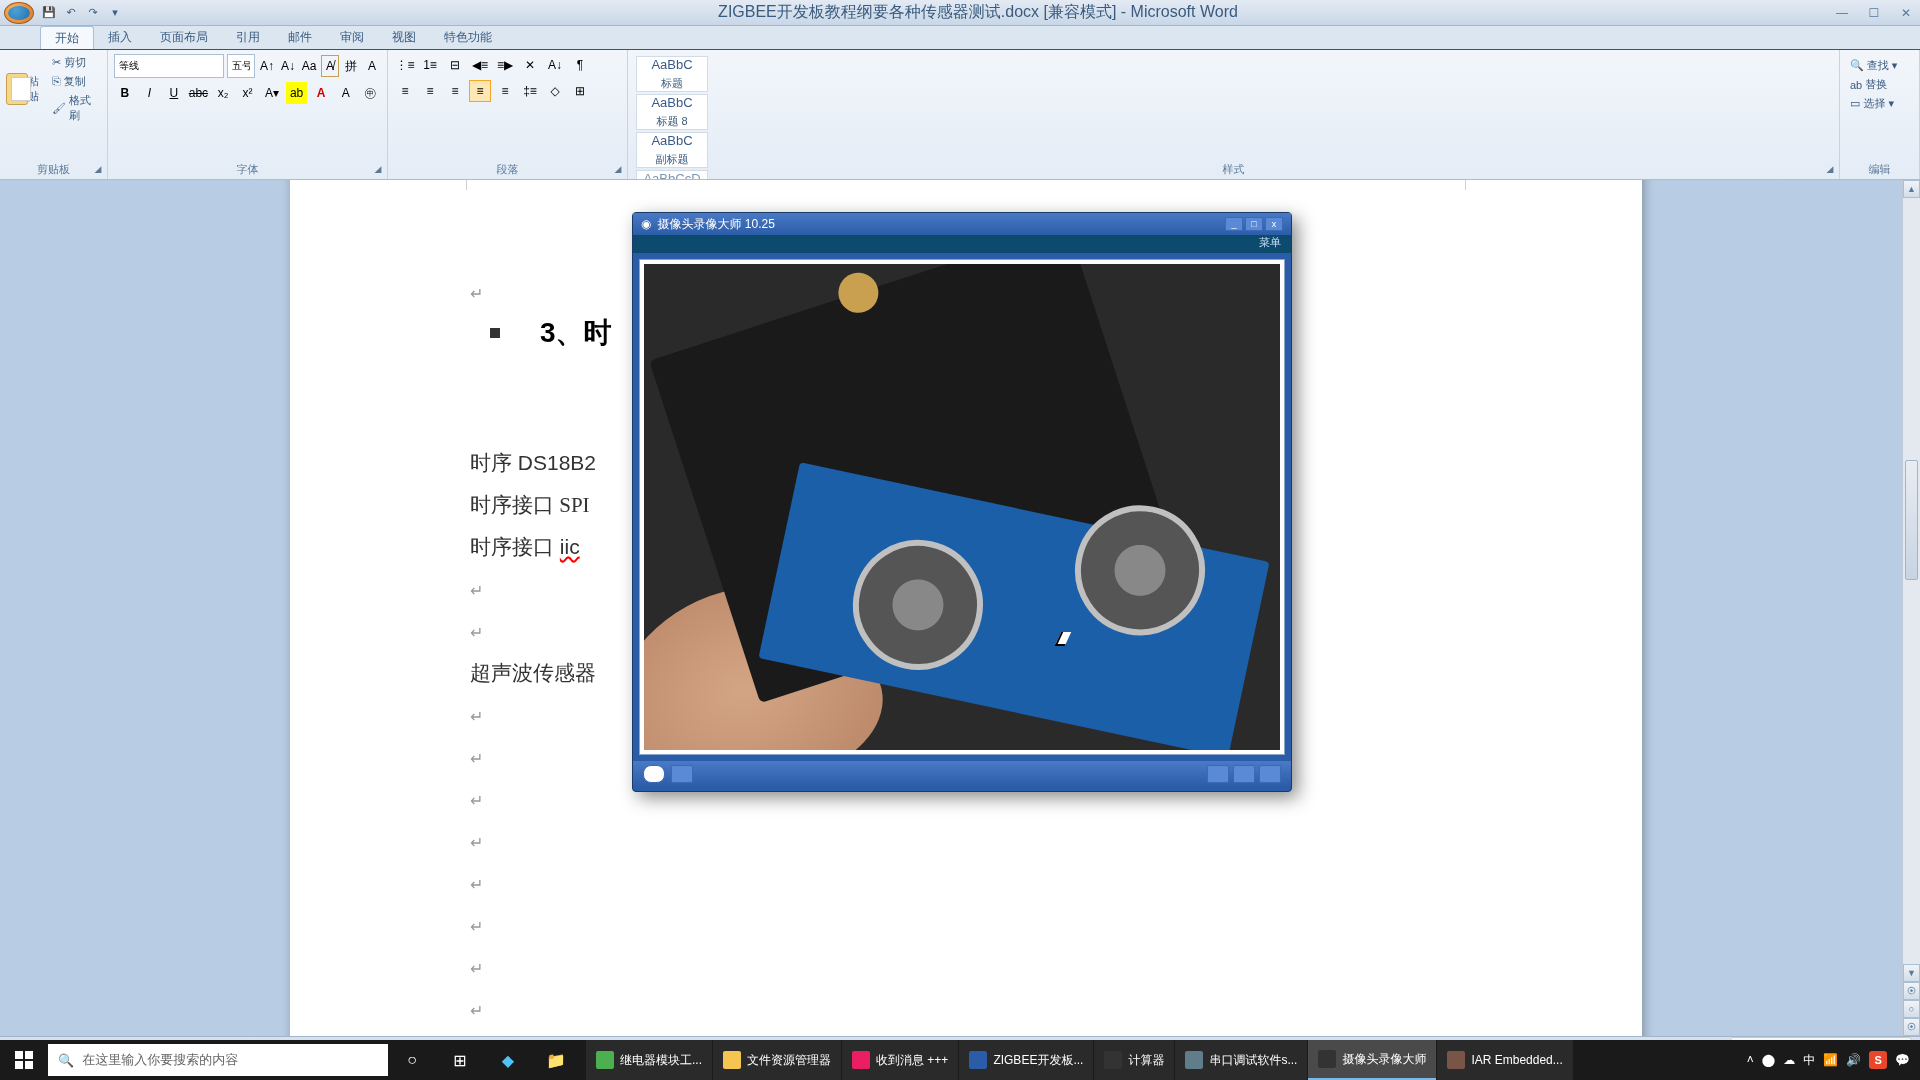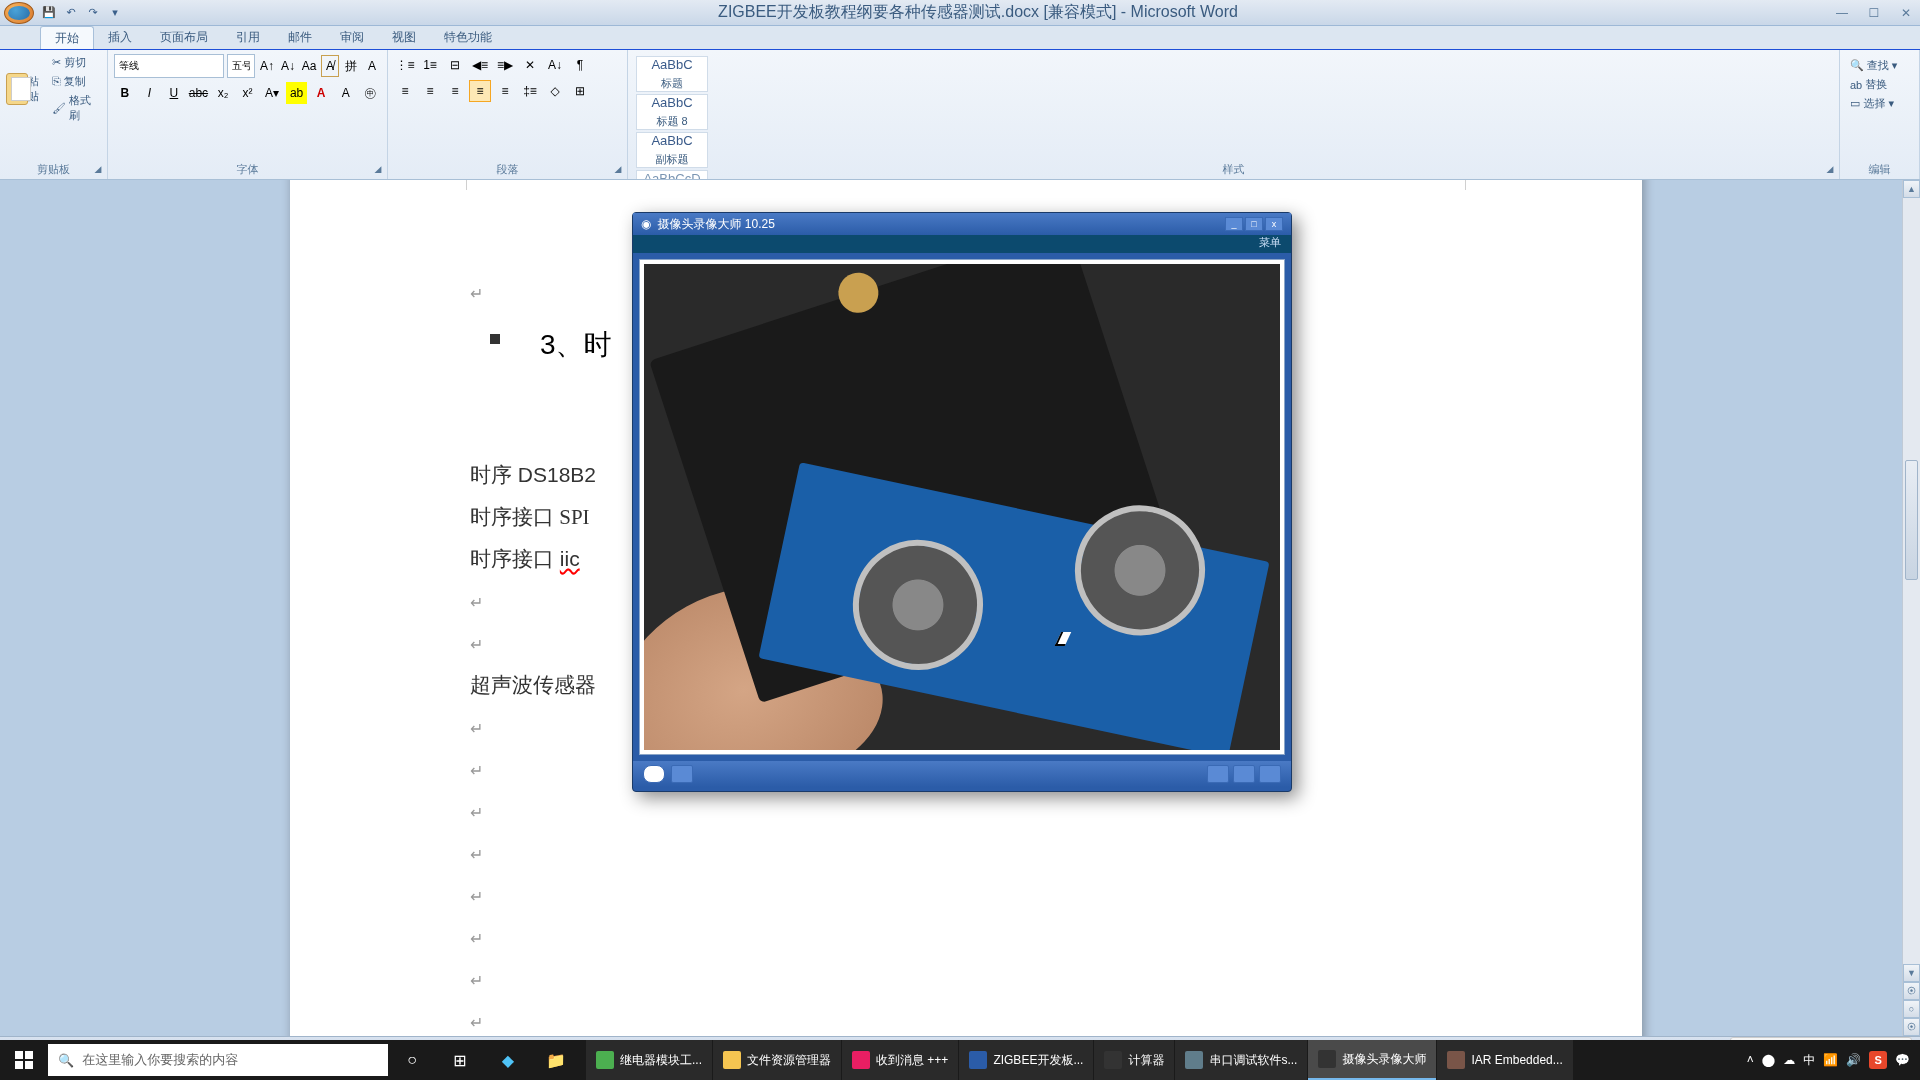--- a/index.html
+++ b/index.html
@@ -54,21 +54,21 @@
 
 
 .doc-area { position: absolute; top: 180px; left: 0; right: 18px; bottom: 24px; background: #b8cde3; overflow: hidden; }
 .page { position: absolute; left: 290px; top: -16px; width: 1352px; height: 1600px; background: #fff; box-shadow: 2px 2px 10px rgba(0,0,0,0.3); padding: 120px 180px; }
 .margin-mark { position: absolute; border: 1px solid #d0d0d0; width: 28px; height: 28px; }
 .mm-tl { top: -2px; left: 176px; border-right: none; border-bottom: none; }
 .mm-tr { top: -2px; right: 176px; border-left: none; border-bottom: none; }
 .ptext { font-size: 21px; color: #333; line-height: 2.0; font-family: "SimSun", serif; }
 .bullet-line { display: flex; align-items: center; margin-left: 20px; margin-bottom: 30px; }
 .bullet { width: 10px; height: 10px; background: #333; margin-right: 40px; }
-.heading-text { font-size: 28px; font-weight: normal; margin-top: 12px; }
+.heading-text { font-size: 28px; font-weight: bold; }
 .pmark { color: #999; font-size: 16px; }
 .redline { text-decoration: wavy underline red; }
 
 
 .vscroll { position: absolute; right: 0; top: 180px; bottom: 24px; width: 18px; background: #e4e9f0; border-left: 1px solid #c0cad6; }
 .scroll-btn { height: 18px; background: linear-gradient(#f0f4f8,#d4dde8); border: 1px solid #a8bfd6; text-align: center; font-size: 9px; line-height: 16px; color: #5a7a9a; }
 .scroll-thumb { position: absolute; top: 280px; left: 2px; right: 2px; height: 120px; background: linear-gradient(#e8edf4,#c8d4e2); border: 1px solid #a0b4ca; border-radius: 2px; }
 
 
 .statusbar { position: absolute; bottom: 0; left: 0; right: 0; height: 24px; background: linear-gradient(#d8e2ef,#c0d0e2); border-top: 1px solid #a0b4ca; display: flex; align-items: center; padding: 0 8px; font-size: 12px; color: #3a5b7f; gap: 16px; }

